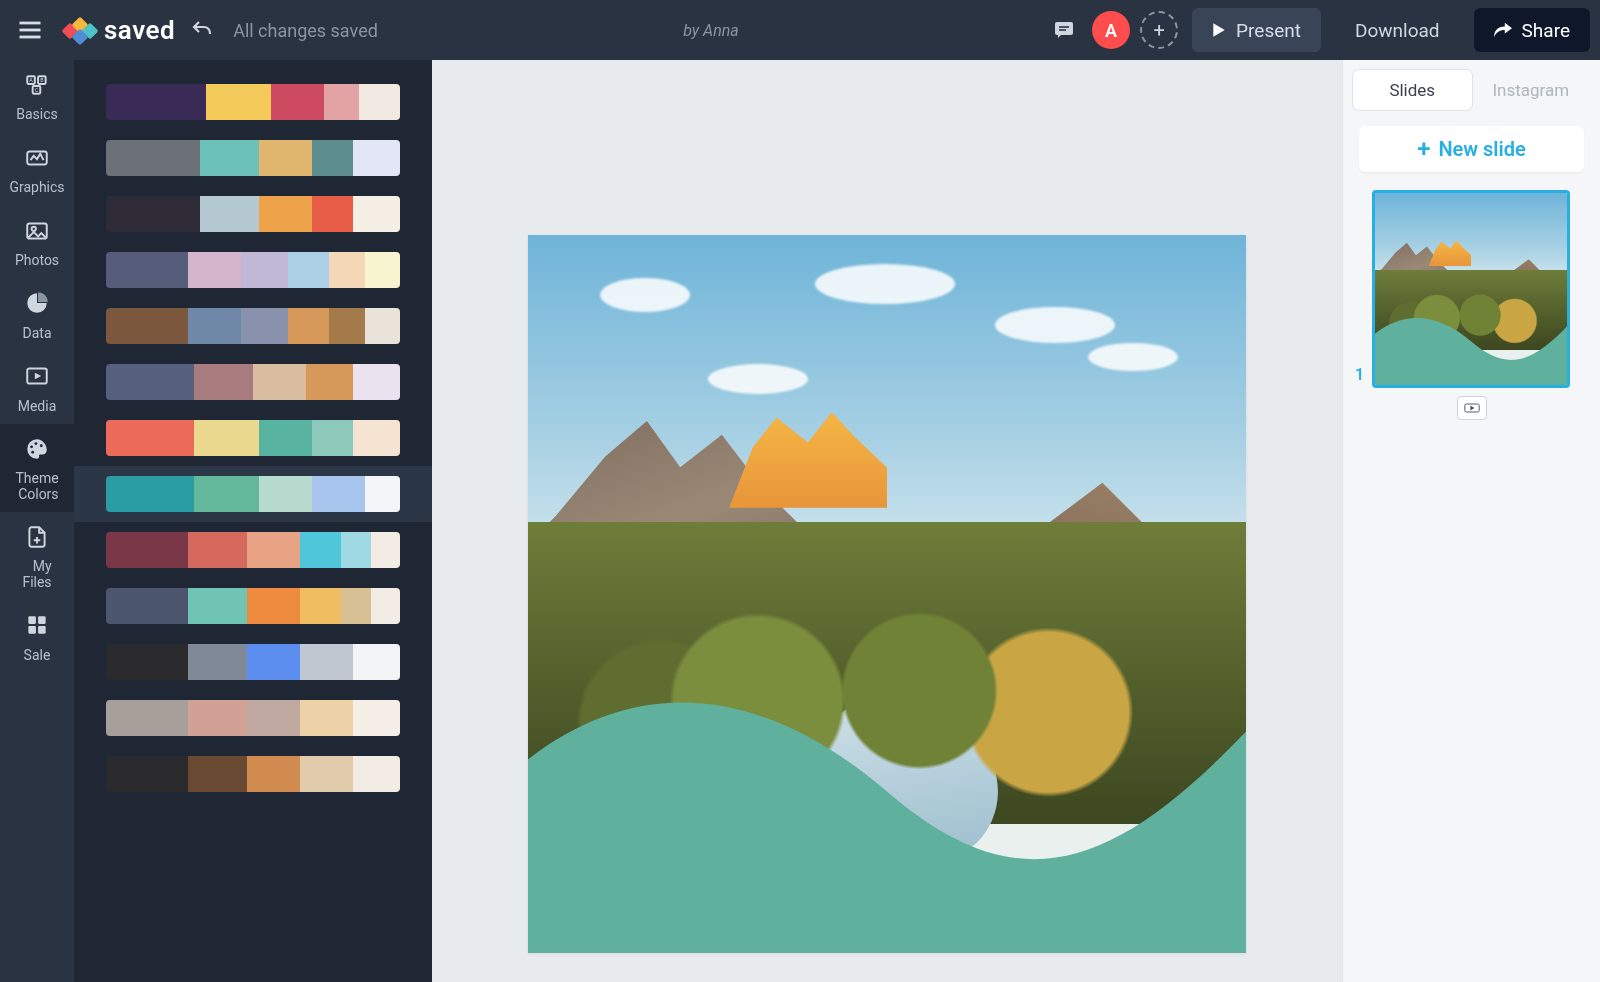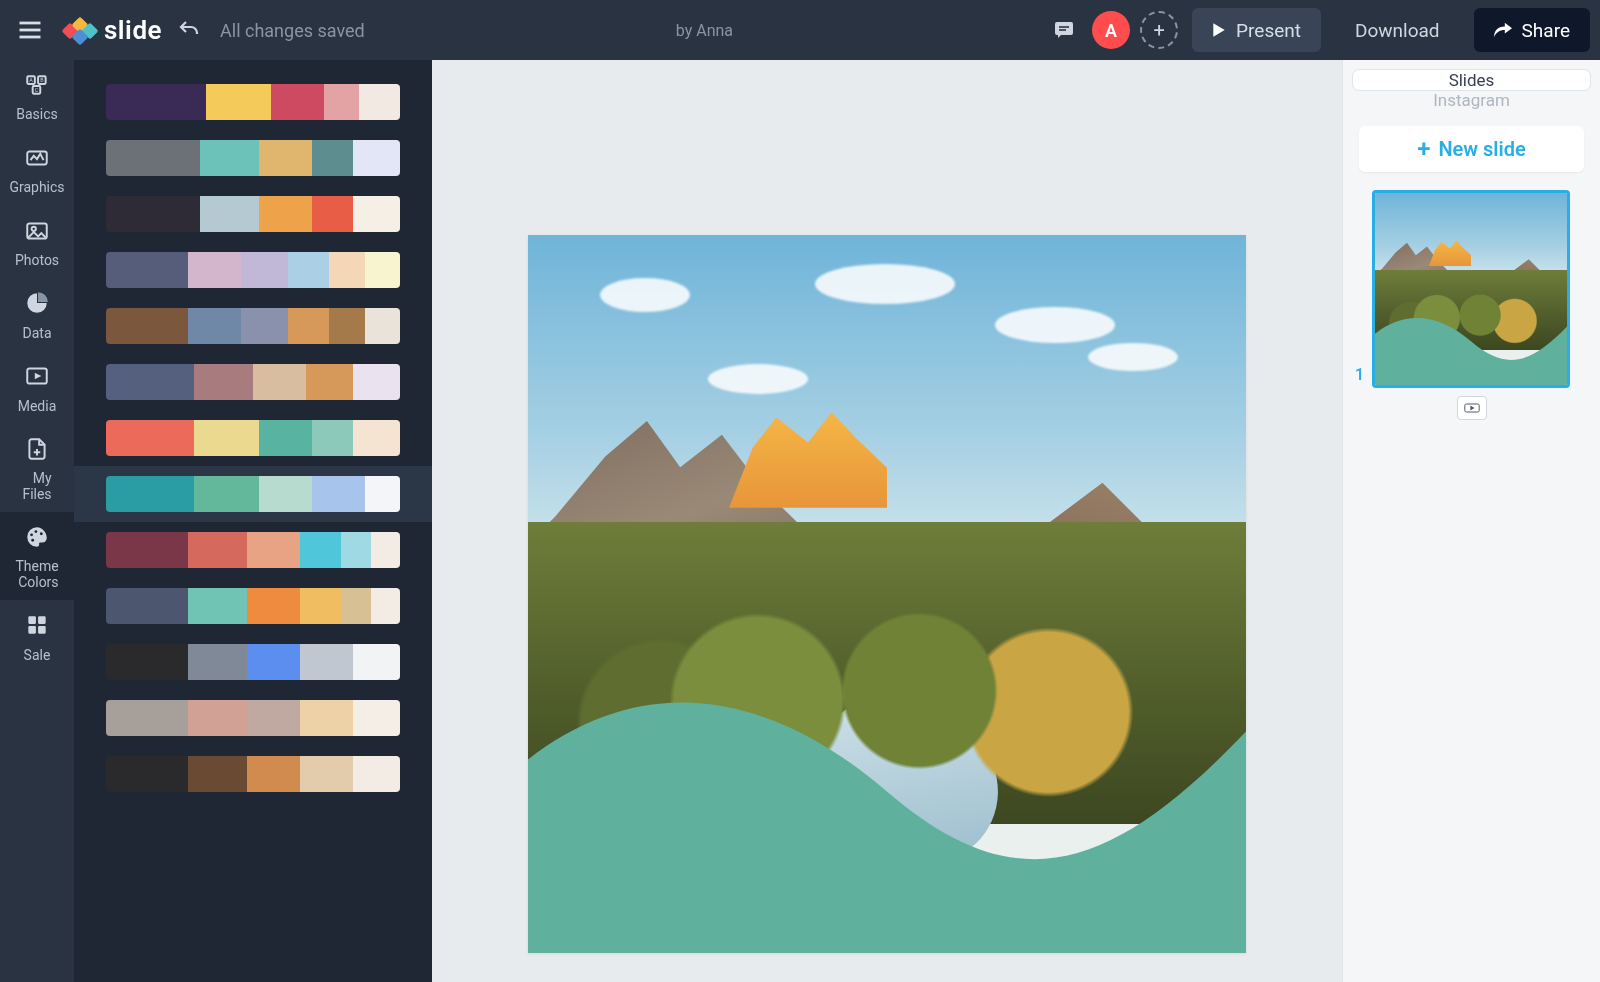--- a/index.html
+++ b/index.html
@@ -10,21 +10,21 @@
 .hamburger { width: 60px; height: 60px; display: flex; align-items: center; justify-content: center; cursor: pointer; }
 .hamburger svg { width: 28px; height: 28px; stroke: #d7dee6; }
 .logo { display: flex; align-items: center; gap: 6px; font-weight: 600; font-size: 26px; letter-spacing: 0.5px; color: #fff; margin-left: 4px; }
 .logo-glyph { width: 34px; height: 22px; position: relative; }
 .logo-glyph span { position: absolute; width: 12px; height: 12px; border-radius: 2px; transform: rotate(45deg); }
 .undo { width: 34px; height: 34px; margin-left: 10px; display:flex;align-items:center;justify-content:center; cursor:pointer; }
 .undo svg { width: 24px; height: 24px; stroke:#cfd6df; fill:none; stroke-width:2.2; }
 .saved { color: #8a95a4; font-size: 18px; margin-left: 14px; }
 .title-wrap { flex: 1; text-align: center; }
 .title-main { color: #cfd6df; font-size: 19px; }
-.title-by { color: #8a95a4; font-size: 16px; }
+.title-by { color: #8a95a4; font-size: 16px; font-style: italic; }
 .icon-btn { width: 40px; height: 40px; display:flex;align-items:center;justify-content:center; cursor:pointer; }
 .avatar { width: 38px; height: 38px; border-radius: 50%; background:#ff4d4d; color:#fff; font-weight:600; font-size:18px; display:flex;align-items:center;justify-content:center; margin-left:8px; }
 .add-user { width: 38px; height: 38px; border-radius: 50%; border: 2px dashed #8a95a4; display:flex;align-items:center;justify-content:center; margin-left:10px; cursor:pointer; color:#cfd6df; font-size:20px;}
 .btn { height: 44px; border-radius: 6px; padding: 0 20px; display:flex;align-items:center;gap:10px; font-size:19px; cursor:pointer; margin-left:14px; }
 .btn-dark { background:#394456; color:#d7dee6; }
 .btn-trans { color:#cfd6df; }
 .btn-blue { background:#0f172a; color:#fff; }
 .btn-yellow { background:#ffc107; color:#1a1a1a; font-weight:600; }
 
 
@@ -53,21 +53,21 @@
 .mountain2 { position:absolute; bottom:40%; right:-2%; width:40%; height:30%; background:linear-gradient(200deg,#a88b6e,#6d5a4c); clip-path:polygon(0% 100%, 10% 60%, 25% 35%, 45% 15%, 60% 35%, 80% 60%, 100% 80%, 100% 100%);}
 .sunlit { position:absolute; bottom:62%; left:28%; width:22%; height:14%; background:linear-gradient(#f5b846,#e8953a); clip-path:polygon(0% 100%, 15% 40%, 30% 10%, 50% 35%, 65% 5%, 80% 30%, 100% 60%, 100% 100%);}
 .foreground { position:absolute; bottom:18%; left:0; right:0; height:42%; background:linear-gradient(#6f7d3a 0%, #4f5c2a 60%, #3d4721 100%);}
 .trees { position:absolute; bottom:20%; left:5%; right:5%; height:30%; background:radial-gradient(circle at 30% 50%, #7a8e3d 0 18%, transparent 19%), radial-gradient(circle at 55% 45%, #6f8236 0 20%, transparent 21%), radial-gradient(circle at 75% 55%, #c9a643 0 16%, transparent 17%), radial-gradient(circle at 15% 60%, #5f6e30 0 14%, transparent 15%);}
 .river { position:absolute; bottom:12%; left:40%; width:25%; height:25%; background:linear-gradient(#cde1e8,#9fbfcf); border-radius:50% 50% 40% 40%; transform:rotate(-10deg);}
 .wave { position:absolute; left:-5%; right:-5%; bottom:-5%; height:55%; }
 .wave svg { width:100%; height:100%; display:block;}
 
 
 .right-panel { position:absolute; right:0; top:60px; bottom:0; width:258px; background:#f4f6f8; border-left:1px solid #e0e4e8;}
-.tabs { display:flex; padding:10px;flex-direction:column; }
+.tabs { display:flex; padding:10px; }
 .tab { flex:1; height:40px; border-radius:6px; display:flex;align-items:center;justify-content:center; font-size:17px; cursor:pointer;}
 .tab.active { background:#fff; color:#374151; box-shadow:0 0 0 1px #e0e4e8;}
 .tab.inactive { color:#aeb6bf; }
 .newslide { margin:6px 16px 18px; height:46px; background:#fff; border-radius:6px; display:flex;align-items:center;justify-content:center; gap:8px; color:#27aee5; font-size:20px; font-weight:600; cursor:pointer; box-shadow:0 1px 2px rgba(0,0,0,0.06);}
 .thumb-wrap { display:flex; align-items:flex-start; gap:8px; padding:0 12px;}
 .thumb-num { color:#27aee5; font-size:16px; font-weight:600; margin-top:auto; margin-bottom:4px; align-self:flex-end;}
 .thumb { width:198px; height:198px; border:3px solid #27aee5; border-radius:4px; background:#fff; position:relative; overflow:hidden; cursor:pointer;}
 .thumb .sky, .thumb .mountain, .thumb .mountain2, .thumb .sunlit, .thumb .foreground, .thumb .trees, .thumb .river { }
 .thumb .wave { height:55%;}
 .transition-btn { width:30px; height:24px; background:#fff; border:1px solid #d0d6db; border-radius:4px; margin:8px auto 0; display:flex;align-items:center;justify-content:center; cursor:pointer;}
@@ -86,21 +86,21 @@
         <line x1="3" y1="18" x2="21" y2="18"></line>
       </svg>
   </div>
   <div class="logo">
     <div class="logo-glyph">
       <span style="background:#f04e54;left:0;top:6px"></span>
       <span style="background:#f5b83d;left:10px;top:0"></span>
       <span style="background:#4ec2c7;left:20px;top:6px"></span>
       <span style="background:#4f8dd6;left:10px;top:12px"></span>
     </div>
-    <span>slide</span>
+    <span>saved</span>
   </div>
   <div class="undo">
     <svg viewBox="0 0 24 24">
         <path d="M9 14l-5-5 5-5"></path>
         <path d="M4 9h10a6 6 0 0 1 6 6v1"></path>
       </svg>
   </div>
   <div class="saved">All changes saved</div>
   <div class="title-wrap">
     <div class="title-by">by Anna</div>
@@ -167,39 +167,39 @@
           <path d="M13 2v9h9a9 9 0 0 0-9-9z" fill="#8a95a4"></path>
         </svg></span>
       <span>Data</span>
     </div>
     <div class="rail-item">
       <span><svg viewBox="0 0 24 24" fill="none" stroke="#cfd6df" stroke-width="1.8">
           <rect x="3" y="5" width="18" height="14" rx="2"></rect>
           <path d="M10 9l6 3-6 3z" fill="#cfd6df" stroke="none"></path>
         </svg></span>
       <span>Media</span>
-    </div>
-    <div class="rail-item">
-      <span><svg viewBox="0 0 24 24" fill="none" stroke="#cfd6df" stroke-width="1.8">
-          <path d="M14 3H7a2 2 0 0 0-2 2v14a2 2 0 0 0 2 2h10a2 2 0 0 0 2-2V8z"></path>
-          <path d="M14 3v5h5"></path>
-          <line x1="12" y1="12" x2="12" y2="18"></line>
-          <line x1="9" y1="15" x2="15" y2="15"></line>
-        </svg></span>
-      <span>My<br>Files</span>
     </div>
     <div class="rail-item active">
       <span><svg viewBox="0 0 24 24" fill="#cfd6df">
           <path d="M12 3a9 9 0 1 0 0 18c1.5 0 2-1 2-2s-.5-2 1-2h2a4 4 0 0 0 4-4c0-5-4-10-9-10z"></path>
           <circle cx="7" cy="10" r="1.3" fill="#1e2733"></circle>
           <circle cx="11" cy="7" r="1.3" fill="#1e2733"></circle>
           <circle cx="16" cy="9" r="1.3" fill="#1e2733"></circle>
           <circle cx="8" cy="15" r="1.3" fill="#1e2733"></circle>
         </svg></span>
       <span>Theme<br>Colors</span>
+    </div>
+    <div class="rail-item">
+      <span><svg viewBox="0 0 24 24" fill="none" stroke="#cfd6df" stroke-width="1.8">
+          <path d="M14 3H7a2 2 0 0 0-2 2v14a2 2 0 0 0 2 2h10a2 2 0 0 0 2-2V8z"></path>
+          <path d="M14 3v5h5"></path>
+          <line x1="12" y1="12" x2="12" y2="18"></line>
+          <line x1="9" y1="15" x2="15" y2="15"></line>
+        </svg></span>
+      <span>My<br>Files</span>
     </div>
     <div class="rail-item">
       <span><svg viewBox="0 0 24 24" fill="#cfd6df">
           <rect x="4" y="4" width="7" height="7" rx="1"></rect>
           <rect x="13" y="4" width="7" height="7" rx="1"></rect>
           <rect x="4" y="13" width="7" height="7" rx="1"></rect>
           <rect x="13" y="13" width="7" height="7" rx="1"></rect>
         </svg></span>
       <span>Sale</span>
     </div>

